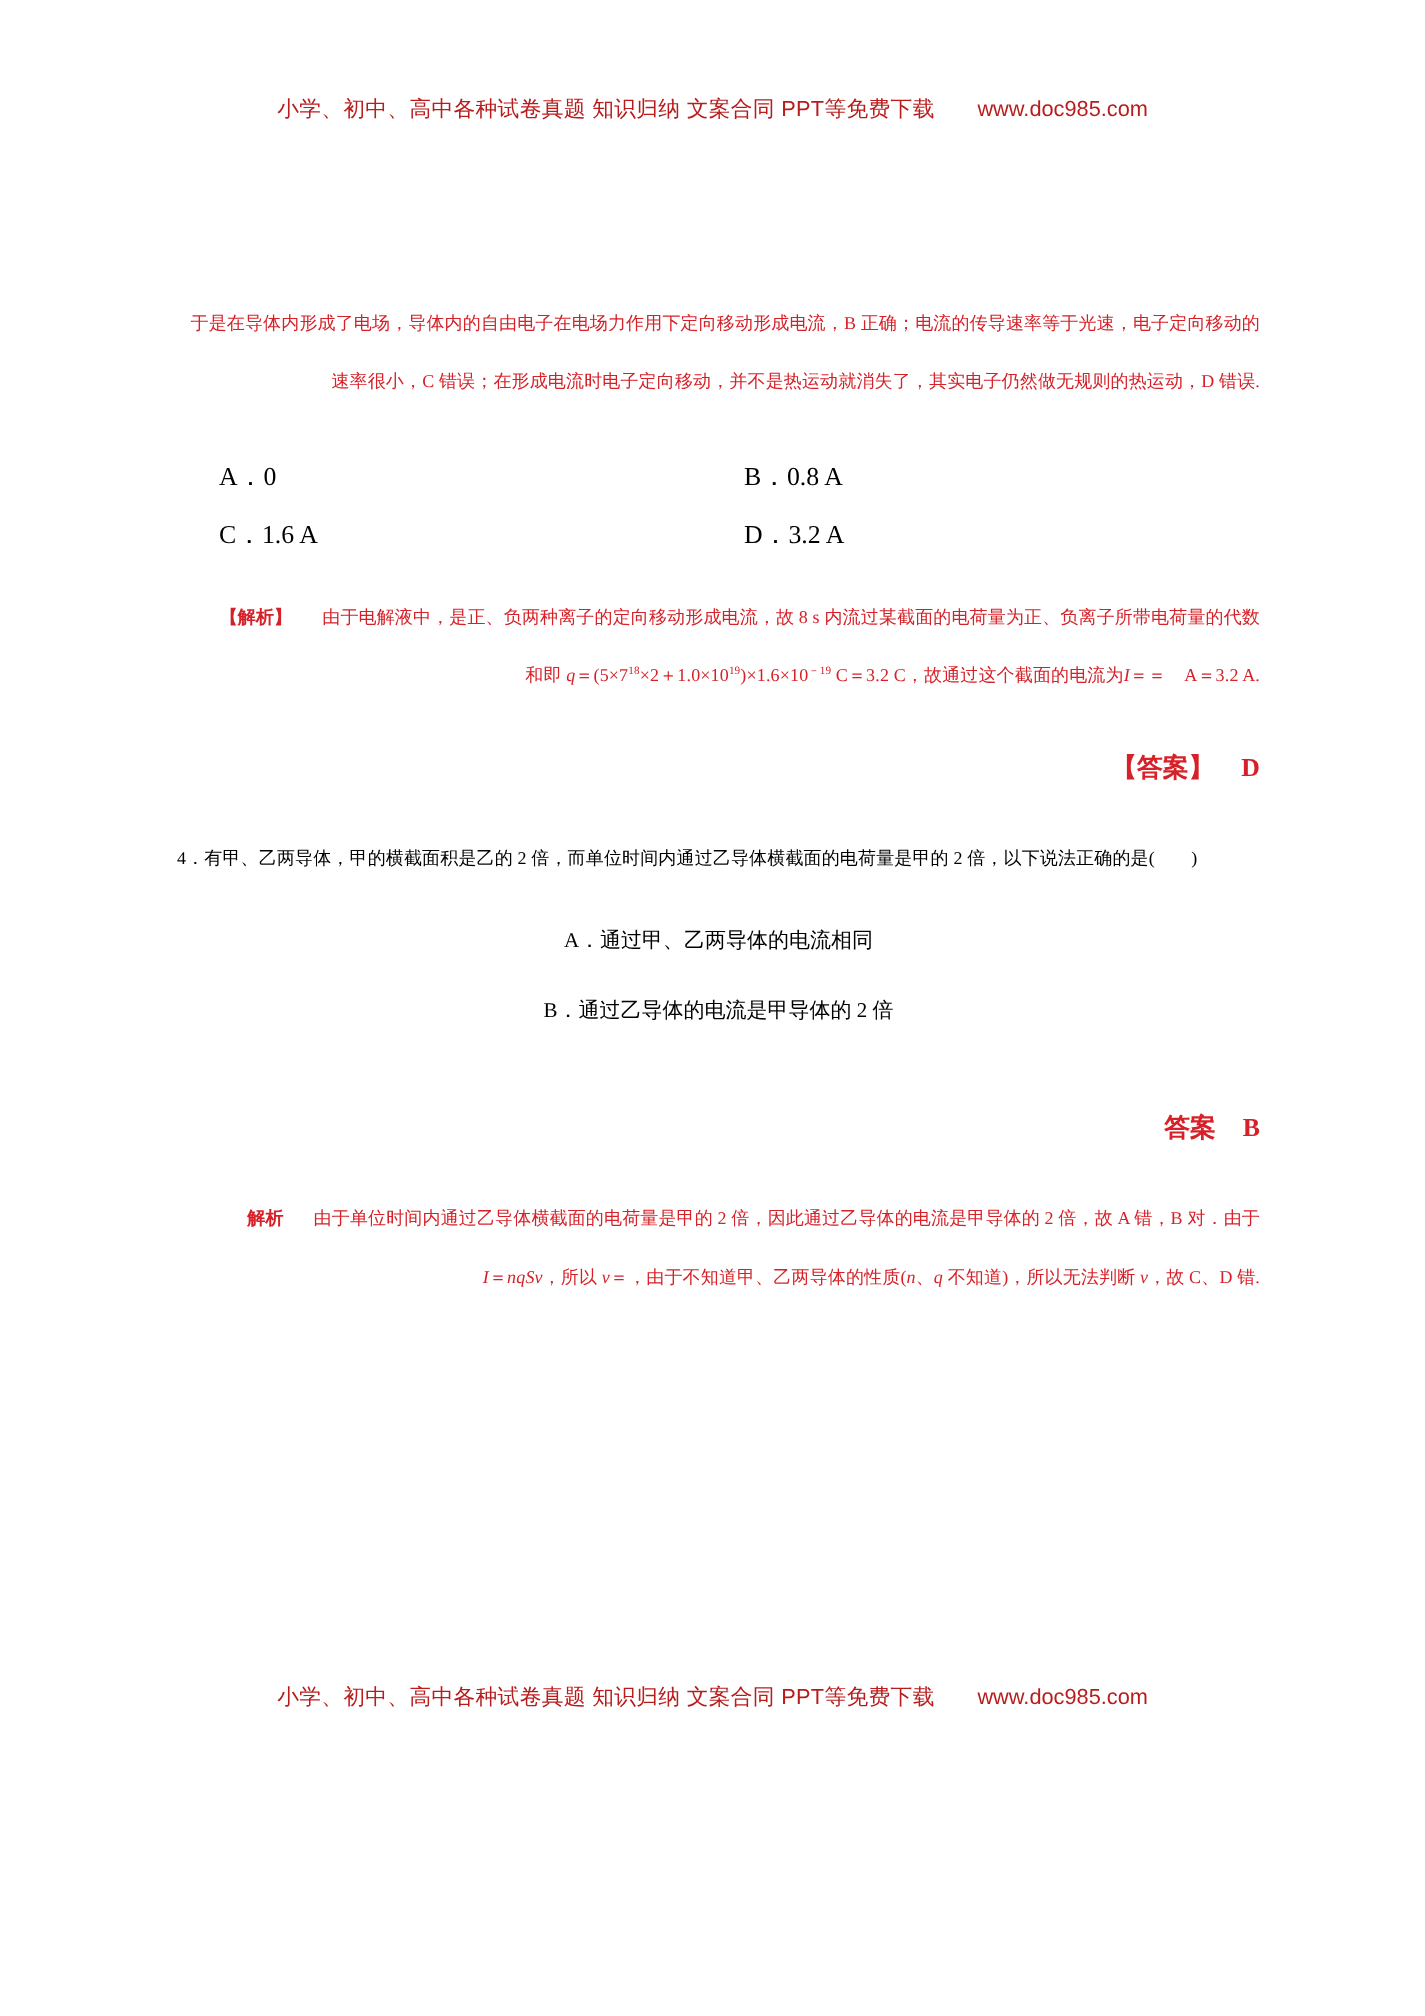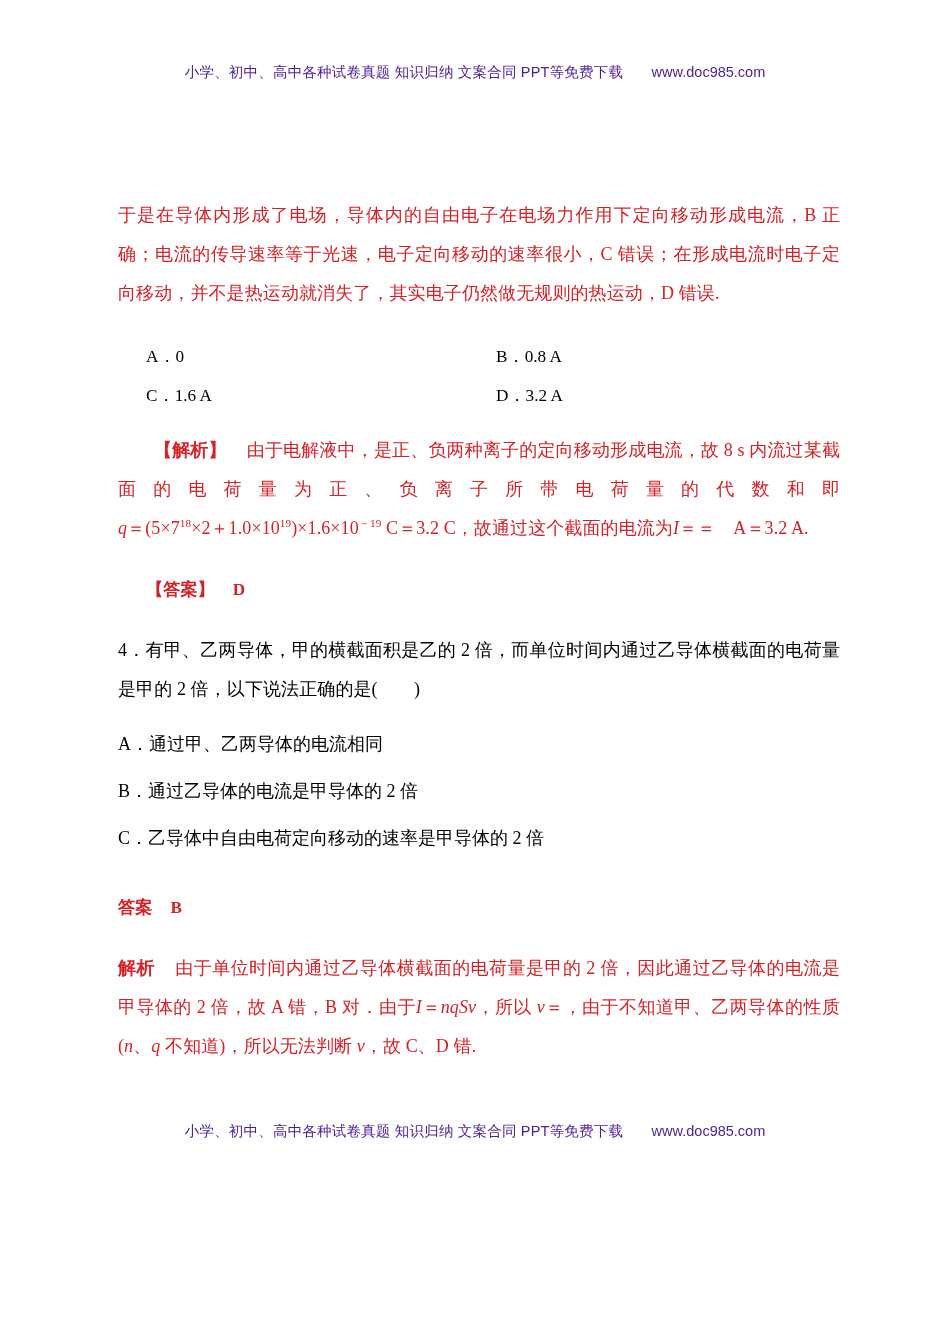--- a/index.html
+++ b/index.html
@@ -25,46 +25,46 @@
   }
 
   
   .watermark {
     position: absolute;
     left: 0;
     width: 950px;
     text-align: center;
     font-family: "Liberation Sans", "DejaVu Sans", sans-serif;
     font-size: 14.5px;
-    color: #4c1d95;
+    color: #b91c1c;
     letter-spacing: 0.2px;
     white-space: nowrap;
   }
   .watermark .url { letter-spacing: 0px; }
   #header-watermark { top: 63px; }
   #footer-watermark { top: 1122px; }
 
   
   .content {
     position: absolute;
     left: 118px;
     top: 196px;
     width: 722px;
   }
 
   .para {
-    font-size: 18px;
+    font-size: 12px;
     line-height: 39px;
     text-align: justify;
     text-justify: inter-ideograph;
     margin: 0;
     color: #000000;
     letter-spacing: 0.1px;
   }
-  .red { color: #d62128; }
+  .red { color: #d62128; text-align: right; }
   .indent2 { text-indent: 2em; }
   .gap-sm { height: 8px; }
   .gap-md { height: 16px; }
   .gap-lg { height: 22px; }
 
   
   .optrow {
     display: flex;
     font-size: 17.2px;
     line-height: 39px;
@@ -73,23 +73,24 @@
     justify-content: center;
   }
   .optrow .col {
     width: 50%;
     white-space: nowrap;
   }
   .optrow .col.right { padding-left: 6px; }
 
   
   .optline {
-    font-size: 18px;
+    font-size: 14px;
     line-height: 39px;
     white-space: nowrap;
+    text-align: center;
   }
 
   .ans-line {
     font-size: 17.2px;
     line-height: 39px;
   }
   .ans-line .lbl { font-weight: bold; }
   .ans-line .val {
     font-weight: bold;
     padding-left: 18px;
@@ -152,21 +153,20 @@
     <div class="gap-lg"></div>
 
     <p class="para">4．有甲、乙两导体，甲的横截面积是乙的 2 倍，而单位时间内通过乙导体横截面的电荷量是甲的 2 倍，以下说法正确的是(　　)</p>
 
     <div class="gap-md"></div>
 
     <div class="optline">A．通过甲、乙两导体的电流相同</div>
     <div class="gap-sm"></div>
     <div class="optline">B．通过乙导体的电流是甲导体的 2 倍</div>
     <div class="gap-sm"></div>
-    <div class="optline">C．乙导体中自由电荷定向移动的速率是甲导体的 2 倍</div>
     <div class="gap-sm"></div>
 
     <div class="gap-lg"></div>
 
     <div class="ans-line red">
       <span class="lbl">答案</span><span class="val">B</span>
     </div>
 
     <div class="gap-lg"></div>
 

